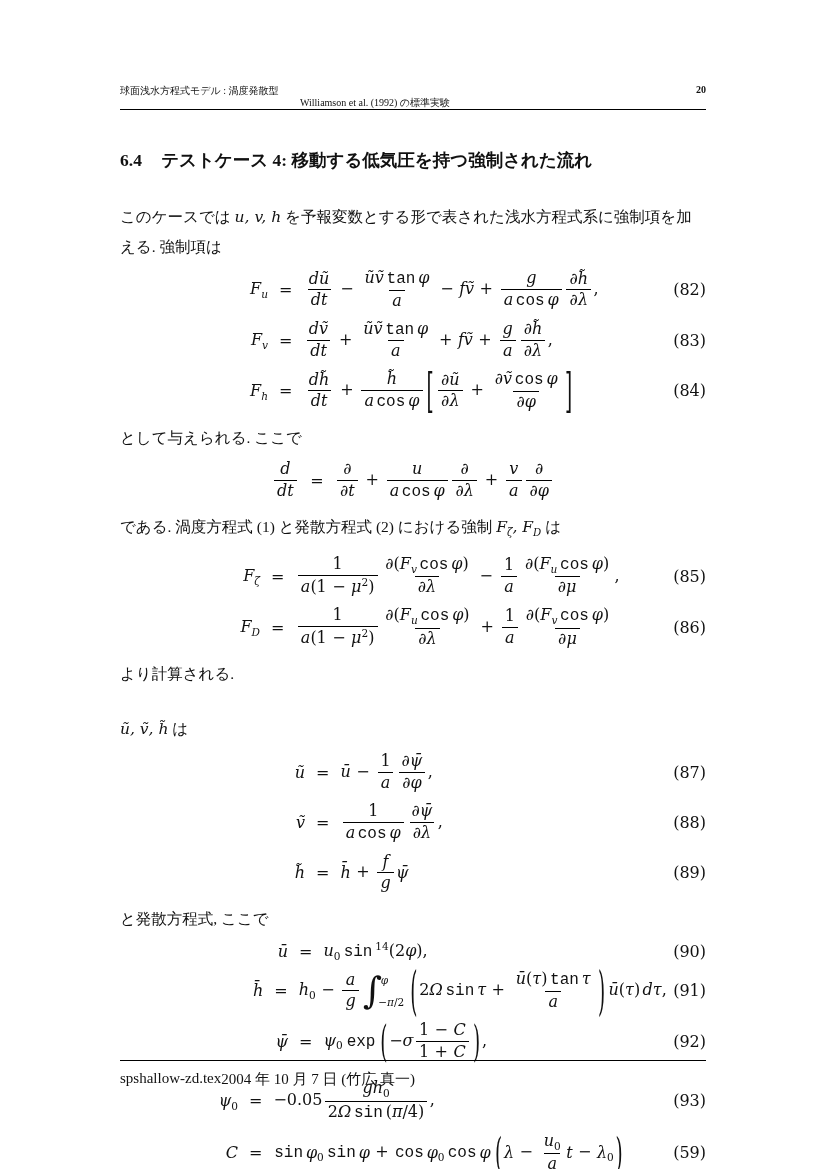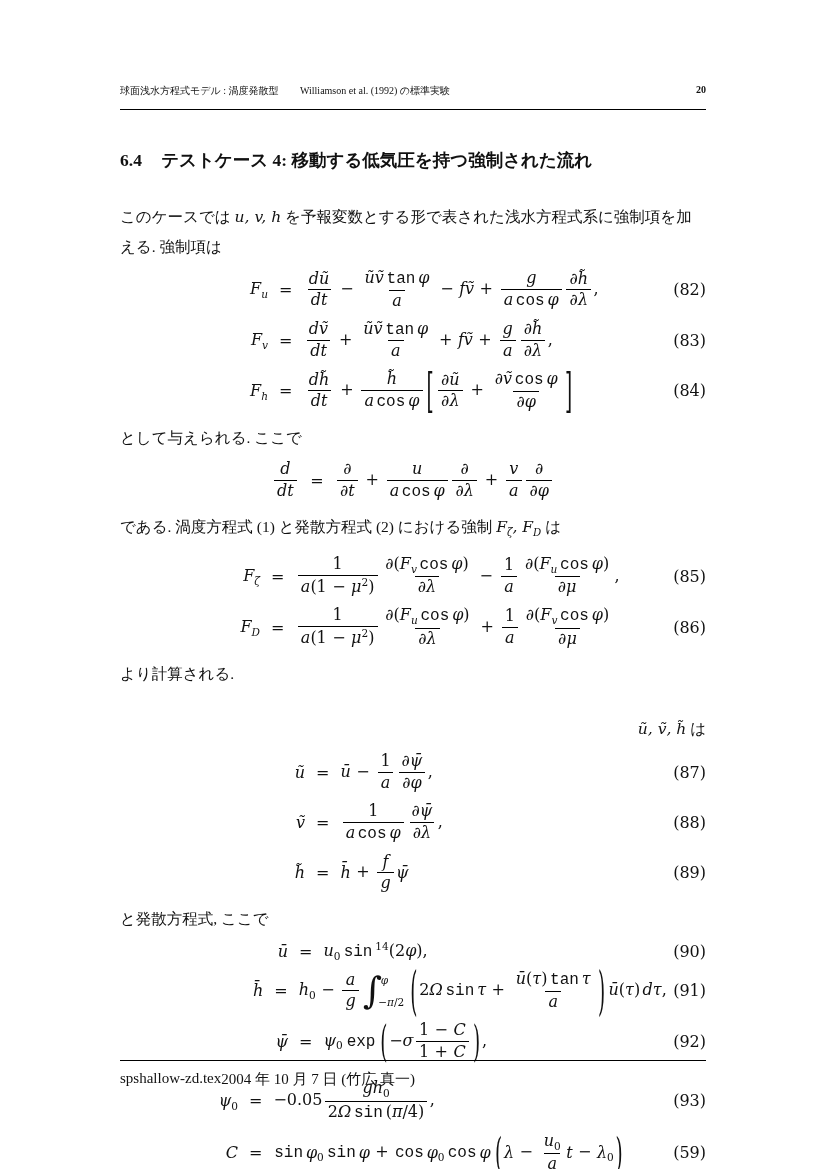--- a/index.html
+++ b/index.html
@@ -9,30 +9,30 @@
     background:#ffffff;
     box-sizing:border-box;
     padding:84px 120px 0 120px;
     overflow:hidden;
     color:#111;
     font-family:"Liberation Serif","DejaVu Serif",serif;
   }
   
   .runhead{position:relative;height:21px;font-size:10px;}
   .rh-left{position:absolute;left:0;top:0;white-space:nowrap;}
-  .rh-mid{position:absolute;left:180px;top:0;white-space:nowrap;text-align:center;}
+  .rh-mid{position:absolute;left:180px;top:12px;white-space:nowrap;text-align:center;}
   .rh-page{position:absolute;right:0;top:0;font-weight:bold;}
   .rule{border-top:1.2px solid #000;margin-top:4px;}
 
   .sechead{margin:38px 0 0 0;font-size:17.5px;font-weight:bold;}
   .sechead .sec-no{margin-right:1.1em;}
 
   p.body{margin:30px 0 6px 0;font-size:15.5px;line-height:29px;}
   p.tight{margin:10px 0 6px 0;}
-  p.spaced{margin:26px 0 6px 0;text-align:right;}
+  p.spaced{margin:26px 0 6px 0;}
   .jt{font-family:"Liberation Serif","DejaVu Serif",serif;}
   .mv{font-family:"DejaVu Serif",serif;font-style:italic;}
 
   
   .eqgroup{margin:6px 0;}
   .eqrow{display:flex;align-items:center;margin:7px 0;font-size:16px;font-family:"DejaVu Serif",serif;}
   .eqlhs{text-align:right;white-space:nowrap;}
   .eqeq{margin:0 11px;font-style:normal;}
   .eqrhs{flex:1;text-align:left;white-space:nowrap;}
   .eqno{width:46px;text-align:right;font-style:normal;}

